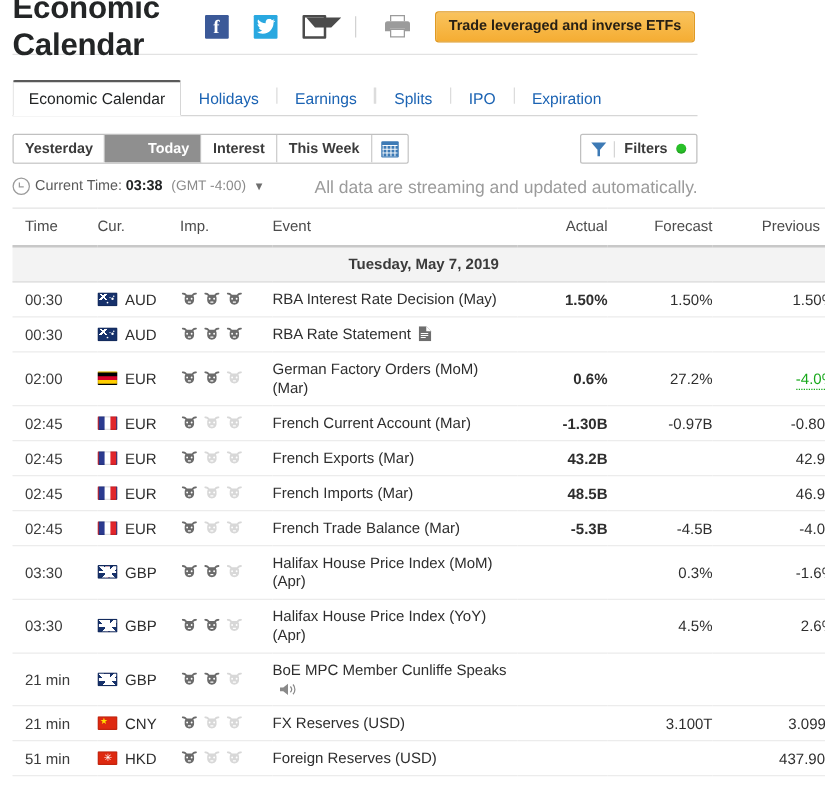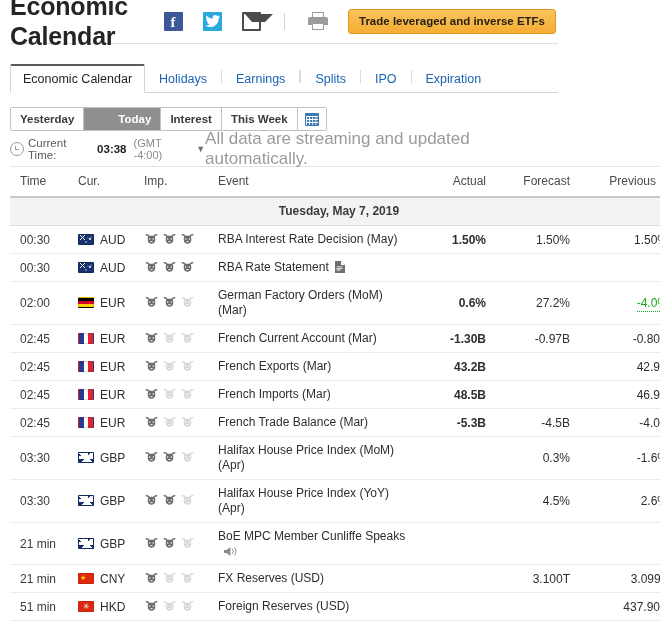--- a/index.html
+++ b/index.html
@@ -43,21 +43,21 @@
   .tab{font-size:12.5px;color:#1b63b3;padding:0 14px;line-height:28px;cursor:pointer;position:relative;white-space:nowrap;}
   .tab.active{
     color:#232526;font-weight:normal;background:#fff;
     border:1px solid #d6d6d6;border-bottom:1px solid #fff;
     border-top:2px solid #5a5a5a;border-radius:2px 2px 0 0;
     line-height:26px;z-index:2;padding:0 12px;
   }
   .tab-sep{width:1px;height:13px;background:#dcdcdc;align-self:center;margin-bottom:4px;}
 
   
-  .toolbar{display:flex;align-items:center;margin:14px 10px 0 10px;height:24px;}
+  .toolbar{display:flex;align-items:center;margin:14px 10px 0 10px;height:24px;justify-content:flex-end;}
   .btngrp{display:flex;border:1px solid #c0c0c0;border-radius:2px;overflow:hidden;background:#fff;}
   .tbtn{
     font-size:11.5px;font-weight:bold;color:#3b3b3b;background:#fff;
     padding:0 9px;line-height:22px;height:22px;border-right:1px solid #c0c0c0;cursor:pointer;white-space:nowrap;
   }
   .tbtn:last-child{border-right:none;}
   .tbtn.sel{background:#8f8f8f;color:#fff;padding-left:34px;}
   .tbtn.cal{padding:0 7px;display:flex;align-items:center;}
   .calico{width:14px;height:13px;background:#3d7ab5;border-radius:1px;position:relative;display:block;}
   .calico::before{content:"";position:absolute;left:1px;top:3.5px;right:1px;bottom:1px;
@@ -75,21 +75,21 @@
 
   
   .status{display:flex;align-items:center;margin:9px 10px 0 10px;height:18px;}
   .clock{width:12px;height:12px;border:1.4px solid #9a9a9a;border-radius:50%;position:relative;margin-right:4px;flex:none;}
   .clock::before{content:"";position:absolute;left:4px;top:2.5px;width:1.3px;height:4px;background:#9a9a9a;}
   .clock::after{content:"";position:absolute;left:4.5px;top:5.5px;width:3.5px;height:1.3px;background:#9a9a9a;}
   .st-label{font-size:11.5px;color:#5a5a5a;}
   .st-time{font-size:11.5px;font-weight:bold;color:#232526;margin-left:3px;}
   .st-gmt{font-size:11px;color:#8a8a8a;margin-left:7px;}
   .caret{margin-left:6px;font-size:9px;color:#6e6e6e;line-height:11px;cursor:pointer;}
-  .st-right{margin-left:auto;font-size:17px;color:#9b9b9b;}
+  .st-right{margin-left:auto;font-size:14px;color:#9b9b9b;}
 
   
   table.cal{width:640px;margin:8px 10px 0 10px;border-collapse:collapse;table-layout:fixed;}
   table.cal th{
     font-size:12px;font-weight:normal;color:#4b4b4b;text-align:left;
     padding:7px 0 8px 0;border-bottom:2px solid #c8c8c8;border-top:1px solid #e4e4e4;
   }
   .c-time{width:58px;padding-left:10px !important;}
   .c-cur{width:66px;}
   .c-imp{width:74px;}
@@ -190,20 +190,26 @@
   <div class="toolbar">
     <div class="btngrp" id="rangebtns">
         <div class="tbtn">Yesterday</div>
         <div class="tbtn sel">Today</div>
         <div class="tbtn">Interest</div>
         <div class="tbtn">This Week</div>
         <div class="tbtn cal">
           <span class="calico"></span>
         </div>
       </div>
+    <div class="filterbox">
+      <span class="funnel"></span>
+      <span class="fsep"></span>
+      <span class="flabel">Filters</span>
+      <span class="gdot"></span>
+    </div>
   </div>
 
   <div class="status">
     <span class="clock"></span>
     <span class="st-label">Current Time:</span>
     <span class="st-time">03:38</span>
     <span class="st-gmt">(GMT -4:00)</span>
     <span class="caret">▼</span>
     <span class="st-right">All data are streaming and updated automatically.</span>
   </div>

